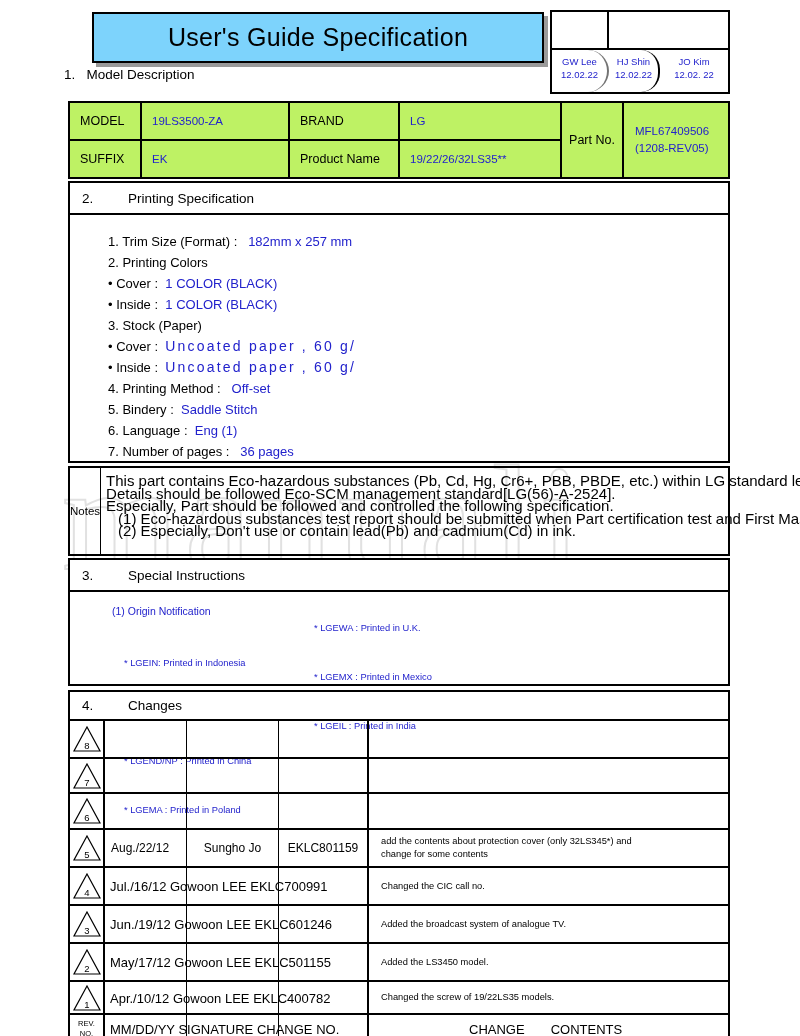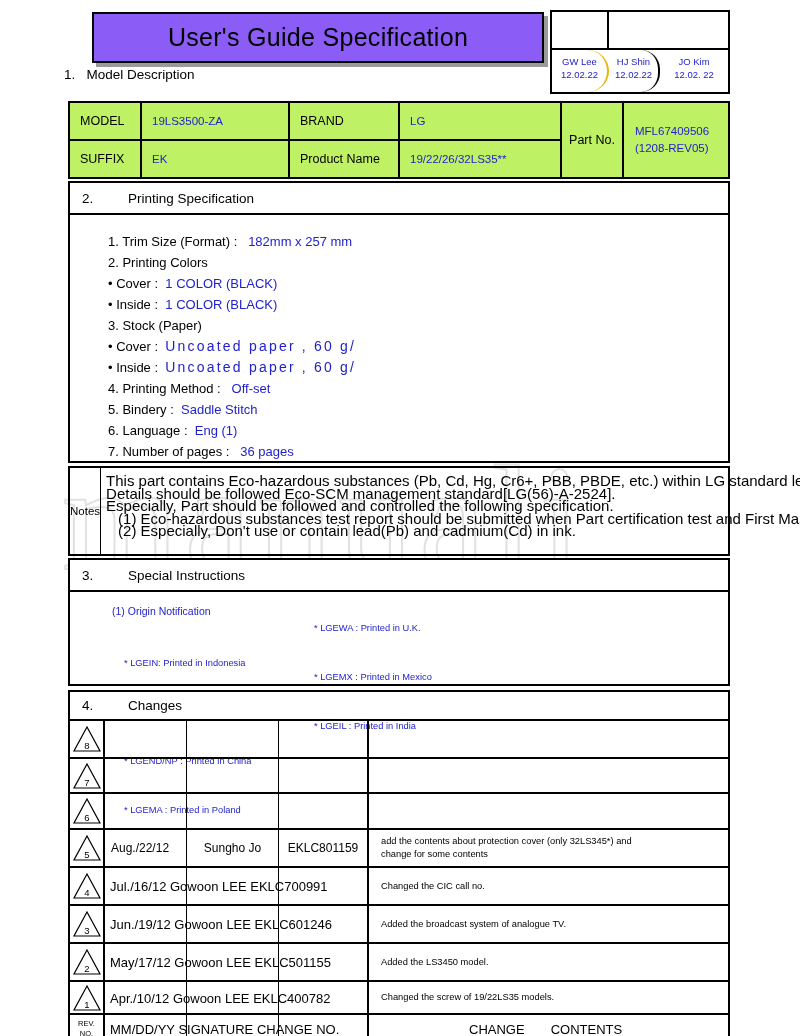--- a/index.html
+++ b/index.html
@@ -40,21 +40,21 @@
   }
 
   
   #title-box {
     position: absolute;
     left: 92px;
     top: 12px;
     width: 448px;
     height: 47px;
     border: 2px solid #000;
-    background: #8b5cf6;
+    background: #7dd3fc;
     box-shadow: 4px 4px 0 0 #9a9a9a;
     display: flex;
     align-items: center;
     justify-content: center;
     z-index: 3;
   }
   #title-text {
     font-size: 25px;
     letter-spacing: 0.3px;
     white-space: nowrap;
@@ -88,21 +88,21 @@
     display: flex;
   }
   #approval-sign .sc {
     box-sizing: border-box;
     text-align: center;
     color: #2222cc;
     font-size: 9.5px;
     line-height: 13px;
     padding-top: 5px;
   }
-  #approval-sign .sc1 { width: 57px; border-right: 2px solid #eab308; border-radius: 21px; }
+  #approval-sign .sc1 { width: 57px; border-right: 2px solid #737373; border-radius: 21px; }
   #approval-sign .sc2 { width: 51px; border-right: 2px solid #000; border-radius: 19px; }
   #approval-sign .sc3 { flex: 1; }
 
   
   #model-desc-label {
     position: absolute;
     left: 64px;
     top: 67px;
     font-size: 13.5px;
     z-index: 3;

